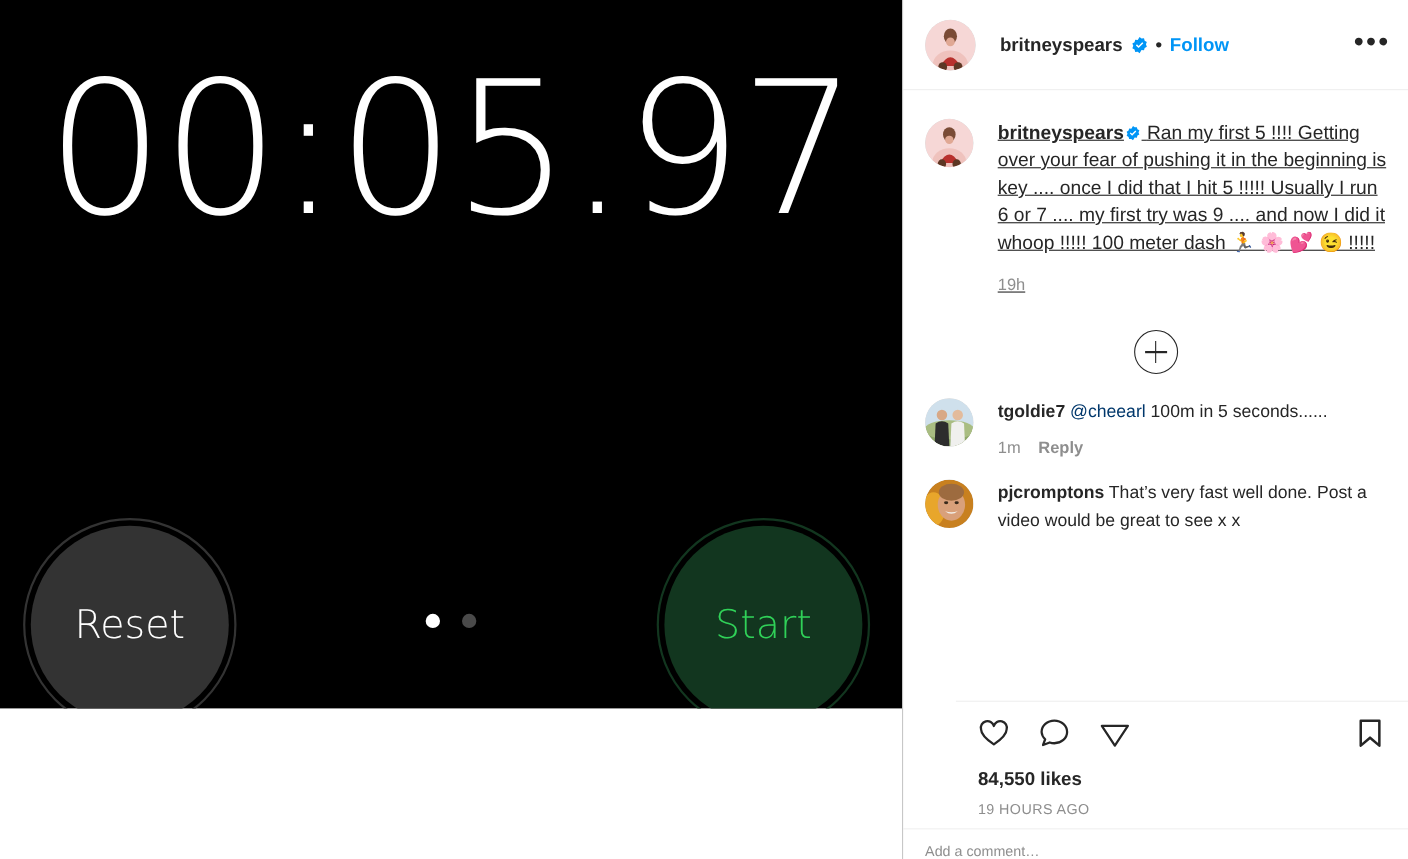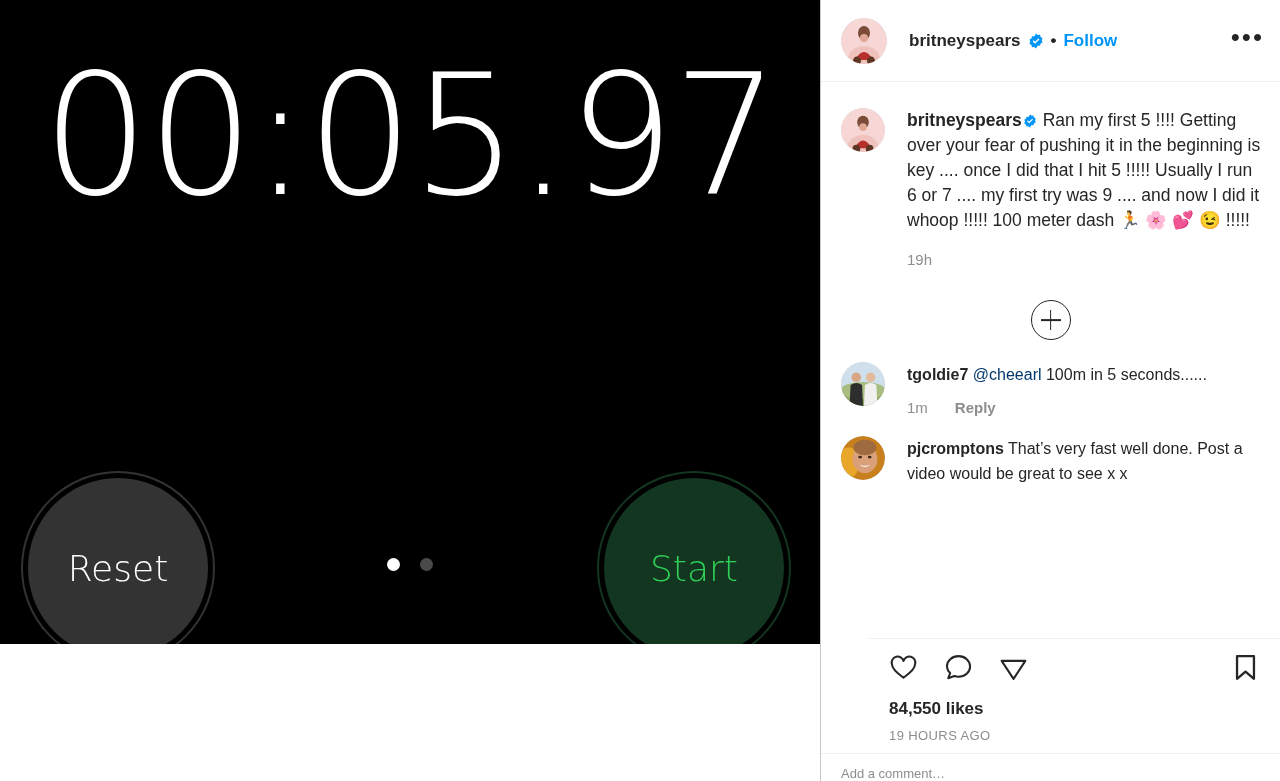--- a/index.html
+++ b/index.html
@@ -114,20 +114,21 @@
   }
 
   .ig-caption{
     display:flex;padding:26px 18px 0 20px;box-sizing:border-box;
   }
   .av-cmt{width:44px;height:44px;flex:0 0 44px;}
   .cap-text{
     margin-left:22px;
     font-size:17.5px;line-height:25px;color:#262626;
     word-wrap:break-word;
+    text-decoration:underline;
   }
   .uname{font-weight:bold;color:#262626;}
   .mention{color:#00376b;}
   .vsmall{
     width:14px;height:14px;display:inline-block;vertical-align:-2px;margin:0 1px;
   }
   .cap-time{
     margin-top:14px;color:#8e8e8e;font-size:15px;
   }
 
@@ -143,21 +144,21 @@
     content:"";position:absolute;background:#262626;
   }
   .plus-circle:before{left:50%;top:9px;bottom:9px;width:1.8px;transform:translateX(-50%);}
   .plus-circle:after{top:50%;left:9px;right:9px;height:1.8px;transform:translateY(-50%);}
 
   .comment{
     display:flex;padding:0 18px 0 20px;margin-bottom:20px;box-sizing:border-box;
   }
   .cmt-body{margin-left:22px;flex:1 1 auto;}
   .cmt-text{font-size:16px;line-height:25px;color:#262626;}
-  .cmt-meta{margin-top:12px;color:#8e8e8e;font-size:15px;display:flex;gap:27px;}
+  .cmt-meta{margin-top:12px;color:#8e8e8e;font-size:15px;display:flex;gap:16px;}
   .cmt-meta .reply{font-weight:bold;color:#8e8e8e;cursor:pointer;}
 
   .ig-actions{
     flex:0 0 auto;border-top:1px solid #efefef;
     padding:14px 18px 10px 20px;box-sizing:border-box;background:#fff;margin-left:48px;
   }
   .act-row{display:flex;align-items:center;}
   .act-icon{cursor:pointer;margin-right:26px;display:block;}
   .act-icon.save{margin-left:auto;margin-right:2px;}
   .likes{font-weight:bold;font-size:17px;color:#262626;margin-top:13px;}

